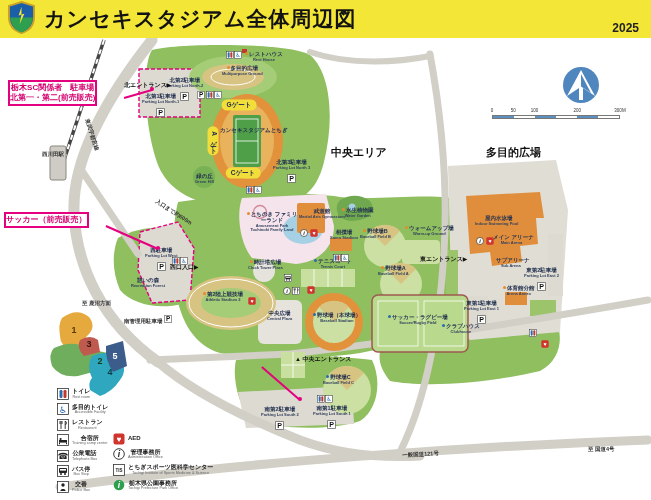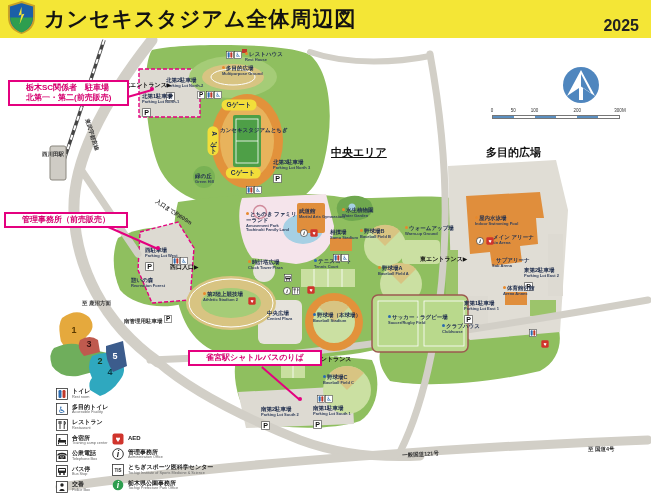--- a/index.html
+++ b/index.html
@@ -1,25 +1,25 @@
 <!DOCTYPE html>
 <html><head>
 <meta charset="utf-8">
 <style>
   * { margin:0; padding:0; box-sizing:border-box; }
   html,body { width:651px; height:500px; overflow:hidden; background:#fff;
     font-family:"Liberation Sans","DejaVu Sans",sans-serif; }
-  .screen { position:relative; width:651px; height:500px; background:#fff; }
+  .screen { position:relative; width:651px; height:500px; background:#fff;text-align:center; }
 
   
   .hdr { position:absolute; top:0; left:0; width:651px; height:38px; background:#F4E636;
          display:flex; align-items:center; z-index:30; }
   .hdr .crest { margin:0 8px 0 7px; }
   .hdr h1 { font-size:21px; font-weight:bold; color:#121212; letter-spacing:1px; }
-  .hdr .yr { position:absolute; right:12px; bottom:3px; font-size:16px; font-weight:bold; color:#222; }
+  .hdr .yr { position:absolute; right:12px; bottom:3px; font-size:12px; font-weight:bold; color:#222; }
 
   .map-title { position:absolute; left:448px; top:40px; font-size:15px; font-weight:bold; color:#111; z-index:20; }
 
   .north { position:absolute; left:562px; top:66px; z-index:20; }
 
   .scalebar { position:absolute; left:492px; top:108px; width:128px; z-index:20; }
   .scalebar .ticks { position:relative; height:6px; }
   .scalebar .ticks span { position:absolute; transform:translateX(-50%); font-size:4.5px; color:#333; }
   .scalebar .bar { margin-top:1px; height:4px; border:0.5px solid #777; display:flex; }
   .scalebar .bar i { flex:1; }
@@ -40,21 +40,21 @@
 
   .gate { position:absolute; background:#F2DE3A; color:#22304F; font-size:6.5px; font-weight:bold;
           padding:1px 5px; border-radius:7px; transform:translate(-50%,-50%); white-space:nowrap; }
   .gate.v { writing-mode:vertical-rl; padding:5px 1px; border-radius:7px; }
 
   .ent { position:absolute; font-size:6px; font-weight:bold; color:#111; white-space:nowrap; }
 
   .rlbl { position:absolute; font-size:5.5px; font-weight:bold; color:#333; white-space:nowrap; transform-origin:0 0; }
 
   .callout { position:absolute; background:#fff; border:2px solid #E4007F; color:#D6006F;
-             font-size:8px; font-weight:bold; padding:1px 16px; line-height:1.25; white-space:nowrap; z-index:15; }
+             font-size:8px; font-weight:bold; padding:1px 0; line-height:1.25; white-space:nowrap; z-index:15; }
   .leader { position:absolute; height:1.5px; background:#E4007F; transform-origin:0 50%; z-index:14; }
   .leader-dot { position:absolute; width:4px; height:4px; border-radius:50%; background:#E4007F;
                 transform:translate(-50%,-50%); z-index:14; }
 
   .zone-n { position:absolute; font-size:9px; font-weight:bold; transform:translate(-50%,-50%); }
 
   .micon { position:absolute; line-height:0; }
 
   .legend { position:absolute; z-index:20; }
   .lg-row { display:flex; align-items:center; height:15.5px; }
@@ -214,21 +214,21 @@
         <i class="b"></i>
         <i class="w"></i>
         <i class="b"></i>
         <i class="w"></i>
         <i class="b"></i>
         <i class="w"></i>
       </div>
   </div>
 
   <div id="overlay">
-      <div class="area-lbl" style="left: 331px; top: 145px; text-decoration: underline;">中央エリア</div>
+      <div class="area-lbl" style="left: 331px; top: 145px;">中央エリア</div>
       <div class="area-lbl" style="left: 486px; top: 145px;">多目的広場</div>
       <div class="fac" style="left: 245px; top: 52px;">
         <span class="jp"><span class="dot" style="background:#E8892C"></span>レストハウス</span>
         <span class="en">Rest House</span>
       </div>
       <div class="fac" style="left: 222px; top: 66px;">
         <span class="jp"><span class="dot" style="background:#E8892C"></span>多目的広場</span>
         <span class="en">Multipurpose Ground</span>
       </div>
       <div class="fac" style="left: 166px; top: 78px;"><span class="jp">北第2駐車場</span><span class="en">Parking Lot North-2</span><span class="picon"><svg width="9" height="9" viewBox="0 0 12 12">
@@ -363,24 +363,23 @@
       <div class="rlbl" style="left: 82px; top: 300px;">至 鹿沼方面</div>
       <div class="rlbl" style="left: 124px; top: 315px;">南管理用駐車場 <span><svg width="8" height="8" viewBox="0 0 12 12">
             <rect x="0.5" y="0.5" width="11" height="11" rx="1" fill="#fff" stroke="#333" stroke-width="0.9"></rect>
             <text x="6" y="9.6" font-size="9.5" font-weight="bold" text-anchor="middle" fill="#111">P</text>
           </svg></span></div>
       <div class="rlbl" style="left: 402px; top: 452px; transform: rotate(-3deg);">一般国道121号</div>
       <div class="rlbl" style="left: 588px; top: 446px;">至 国道4号</div>
       <div class="callout" style="left: 8px; top: 80px;">栃木SC関係者　駐車場<br>北第一・第二(前売販売)</div>
       <div class="leader" style="left: 124px; top: 97px; width: 29.1204px; transform: rotate(-15.9454deg);"></div>
       <div class="leader-dot" style="left: 152px; top: 89px;"></div>
-      <div class="callout" style="left: 4px; top: 212px;">管理事務所（前売販売）</div>
+      <div class="callout" style="left: 4px; top: 212px;">サッカー（前売販売）</div>
       <div class="leader" style="left: 106px; top: 225px; width: 56.8595px; transform: rotate(23.8602deg);"></div>
       <div class="leader-dot" style="left: 158px; top: 248px;"></div>
-      <div class="callout" style="left: 188px; top: 350px;">雀宮駅シャトルバスのりば</div>
       <div class="leader" style="left: 262px; top: 366px; width: 50.3289px; transform: rotate(40.9717deg);"></div>
       <div class="leader-dot" style="left: 300px; top: 399px;"></div>
       <div class="zone-n" style="left: 74px; top: 330px; color: rgb(90, 58, 0);">1</div>
       <div class="zone-n" style="left: 100px; top: 361px; color: rgb(23, 56, 26);">2</div>
       <div class="zone-n" style="left: 89px; top: 344px; color: rgb(58, 18, 16);">3</div>
       <div class="zone-n" style="left: 110px; top: 372px; color: rgb(7, 59, 70);">4</div>
       <div class="zone-n" style="left: 115px; top: 356px; color: rgb(255, 255, 255);">5</div>
       <div class="micon" style="left: 226px; top: 51px;"><svg width="8" height="8" viewBox="0 0 12 12">
           <rect x="0.5" y="0.5" width="11" height="11" fill="#fff" stroke="#333" stroke-width="0.8"></rect>
           <rect x="2.5" y="2" width="3" height="8" rx="1.2" fill="#2B6BB0"></rect>

